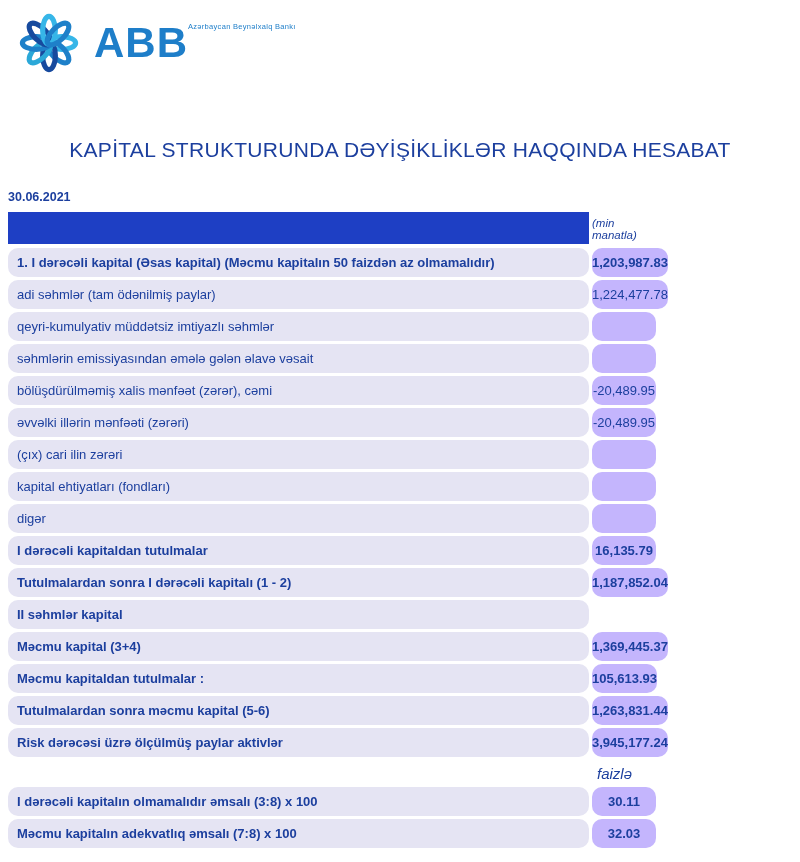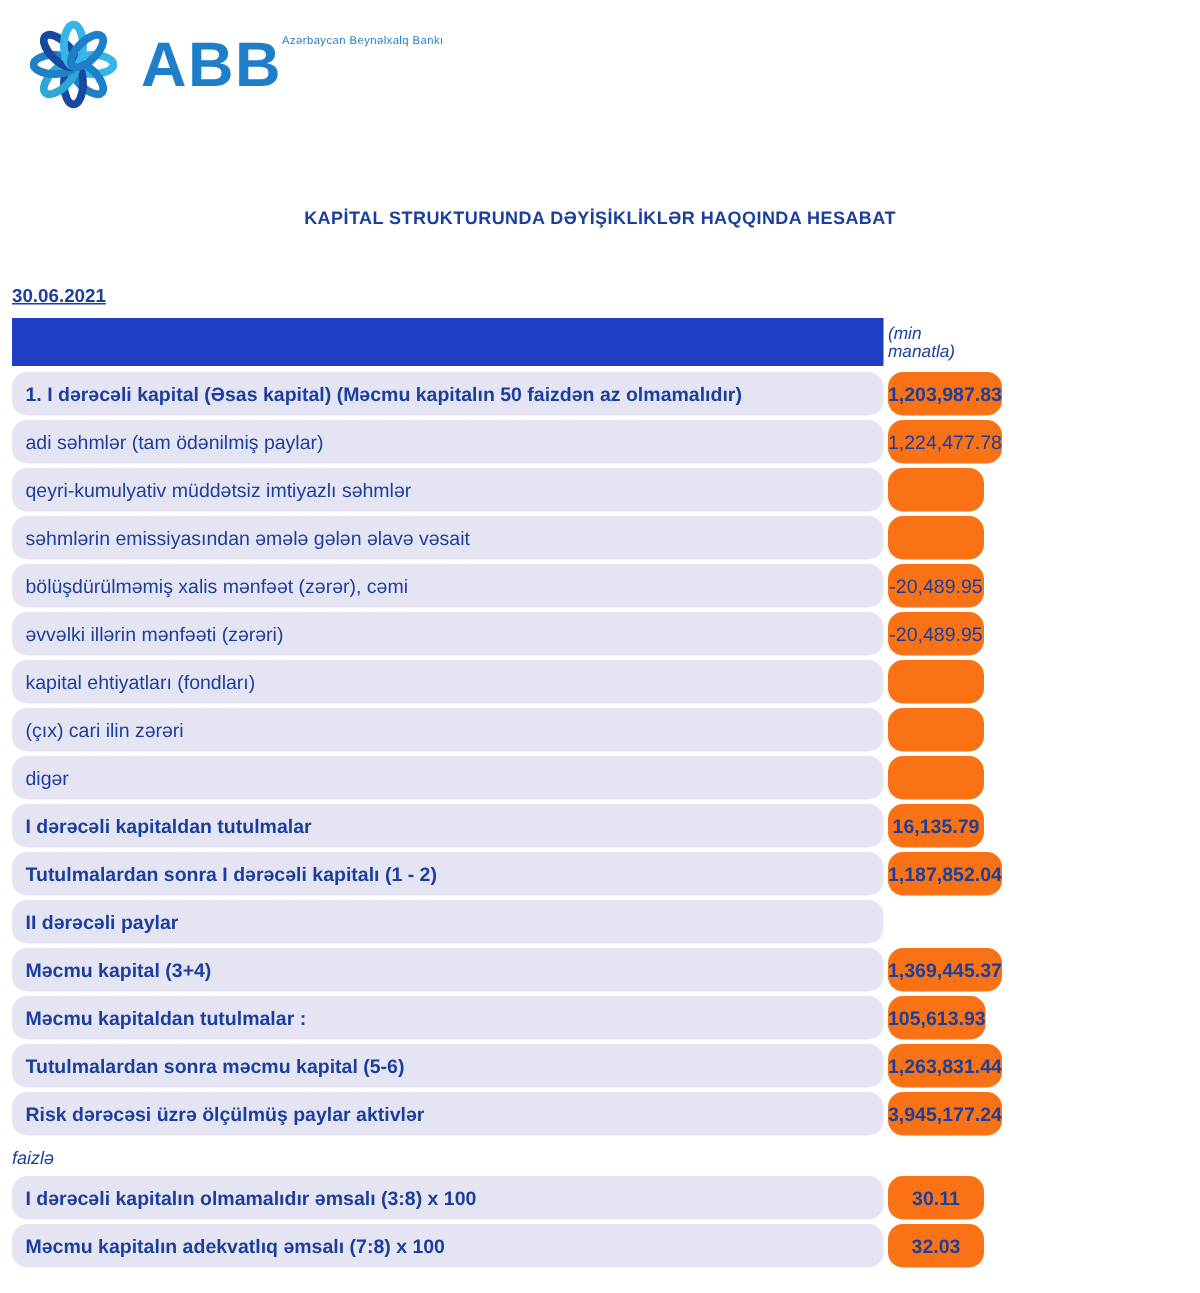--- a/index.html
+++ b/index.html
@@ -14,41 +14,41 @@
   
   .logo { position: absolute; top: 6px; left: 12px; display: flex; align-items: center; gap: 8px; }
   .logo-icon { width: 74px; height: 74px; }
   .logo-text { display: flex; justify-content: center; }
   .logo-name { font-size: 42px; font-weight: bold; color: #1e7ec9; line-height: 1; letter-spacing: 1px; }
   .logo-sub { font-size: 7.5px; color: #1e7ec9; margin-top: 0; letter-spacing: 0.3px; }
 
   
   .title {
     position: absolute; top: 138px; left: 0; width: 100%;
-    text-align: center; font-size: 12px; font-weight: bold;
+    text-align: center; font-size: 21px; font-weight: normal;
     color: #1c3f9e; letter-spacing: 0.3px;
   }
-  .date { position: absolute; top: 190px; left: 8px; font-size: 12.5px; font-weight: bold; color: #1c3f9e; text-decoration: underline; }
+  .date { position: absolute; top: 190px; left: 8px; font-size: 12.5px; font-weight: bold; color: #1c3f9e; }
 
   
   .table { position: absolute; top: 212px; left: 8px; width: 648px; }
   .thead { display: flex; gap: 3px; height: 32px; margin-bottom: 4px; }
   .th-bar { flex: 0 0 581px; background: #1e3fc4; }
   .th-note {
     flex: 1; display: flex; align-items: flex-end; justify-content: flex-end;
     font-style: italic; font-size: 11.5px; padding: 0 4px 3px 0; color: #1c3f9e;
   }
   .row { display: flex; gap: 3px; margin-bottom: 3px; }
   .cell { min-height: 29px; display: flex; align-items: center; font-size: 13px; color: #1c3f9e; border-radius: 10px; }
   .cell.label { flex: 0 0 581px; background: #e5e4f3; padding-left: 9px; white-space: nowrap; overflow: hidden; }
-  .cell.value { flex: 1; background: #f97316; justify-content: center; }
+  .cell.value { flex: 1; background: #c4b5fd; justify-content: center; }
   .row.bold .cell { font-weight: bold; }
   .note-row {
-    display: flex; justify-content: flex-start;
-    padding: 5px 24px 5px 0; font-style: italic; font-size: 12px; color: #1c3f9e;
+    display: flex; justify-content: flex-end;
+    padding: 5px 24px 5px 0; font-style: italic; font-size: 15px; color: #1c3f9e;
   }
 </style>
 </head>
 <body>
 
 <div class="page">
 
   <div class="logo">
     <svg class="logo-icon" viewBox="0 0 64 64">
       <g fill="none" stroke-width="4.5">
@@ -97,41 +97,41 @@
         </div>
         <div class="row">
           <div class="cell label">bölüşdürülməmiş xalis mənfəət (zərər), cəmi</div>
           <div class="cell value">-20,489.95</div>
         </div>
         <div class="row">
           <div class="cell label">əvvəlki illərin mənfəəti (zərəri)</div>
           <div class="cell value">-20,489.95</div>
         </div>
         <div class="row">
-          <div class="cell label">kapital ehtiyatları (fondları)</div>
+          <div class="cell label">(çıx) cari ilin zərəri</div>
           <div class="cell value"></div>
         </div>
         <div class="row">
-          <div class="cell label">(çıx) cari ilin zərəri</div>
+          <div class="cell label">kapital ehtiyatları (fondları)</div>
           <div class="cell value"></div>
         </div>
         <div class="row">
           <div class="cell label">digər</div>
           <div class="cell value"></div>
         </div>
         <div class="row bold">
           <div class="cell label">I dərəcəli kapitaldan  tutulmalar</div>
           <div class="cell value">16,135.79</div>
         </div>
         <div class="row bold">
           <div class="cell label">Tutulmalardan sonra I dərəcəli kapitalı (1 - 2)</div>
           <div class="cell value">1,187,852.04</div>
         </div>
         <div class="row bold">
-          <div class="cell label">II dərəcəli  paylar</div>
+          <div class="cell label">II səhmlər  kapital</div>
         </div>
         <div class="row bold">
           <div class="cell label">Məcmu kapital (3+4)</div>
           <div class="cell value">1,369,445.37</div>
         </div>
         <div class="row bold">
           <div class="cell label">Məcmu kapitaldan tutulmalar :</div>
           <div class="cell value">105,613.93</div>
         </div>
         <div class="row bold">

